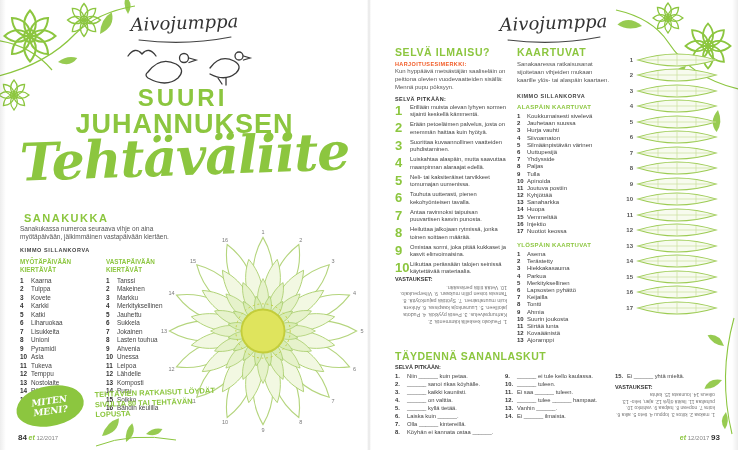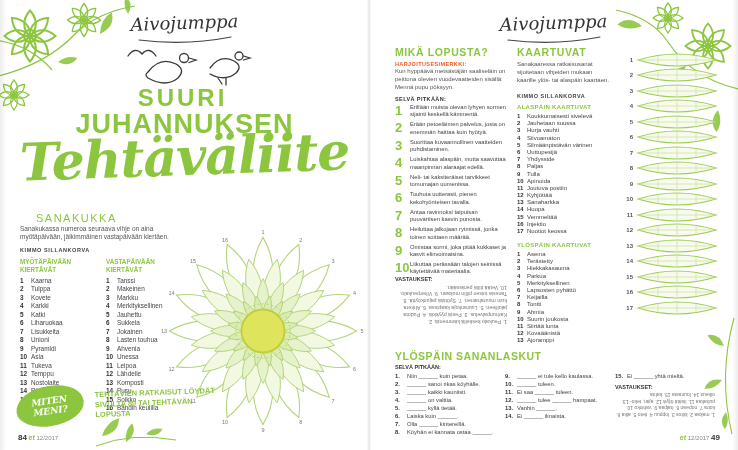--- a/index.html
+++ b/index.html
@@ -27,21 +27,21 @@
   
   .birds{left:118px;top:42px;width:140px;height:44px;}
   .title1{left:0;right:4px;top:84px;text-align:center;font-size:24px;font-weight:bold;
           color:#8cc63f;letter-spacing:3px;}
   .title2{left:0;right:0;top:109px;text-align:center;font-size:27px;font-weight:bold;
           color:#8cc63f;letter-spacing:1px;}
   .title-script{left:0;right:0;top:126px;text-align:center;font-size:52px;font-weight:bold;
           color:#8cc63f;transform:rotate(-2deg);letter-spacing:-1px;}
 
   
-  .sk-head{left:36px;top:212px;font-size:11px;font-weight:normal;color:#8cc63f;letter-spacing:1.5px;}
+  .sk-head{left:24px;top:212px;font-size:11px;font-weight:bold;color:#8cc63f;letter-spacing:1.5px;}
   .sk-intro{left:20px;top:225px;width:160px;font-size:6.5px;line-height:1.3;color:#555;margin:0;}
   .sk-credit{left:20px;top:247px;font-size:5.5px;font-weight:bold;letter-spacing:.6px;color:#444;}
   .col{position:absolute;top:258px;}
   .c1{left:20px;width:84px;}
   .c2{left:106px;width:80px;z-index:2;}
   .col-head{font-size:6.3px;font-weight:bold;color:#8cc63f;line-height:1.25;margin-bottom:3px;white-space:pre-line;}
   .list .li{display:flex;font-size:6.4px;line-height:1.33;}
   .list .n{color:#333;font-weight:bold;flex:0 0 11px;}
   .list .t{color:#444;}
 
@@ -452,21 +452,21 @@
         <use href="#dleaf" transform="translate(44,64) rotate(-180) scale(0.8)"></use>
         <use href="#dleaf" transform="translate(48,96) rotate(-240) scale(0.7)"></use>
       </g>
     </svg>
 
     <div class="abs brand script">Aivojumppa</div>
     <svg class="abs brand-swash" viewBox="0 0 96 12">
       <path d="M2 6 Q48 12 94 3" fill="none" stroke="#444" stroke-width="1.2" stroke-linecap="round"></path>
     </svg>
 
-    <div class="abs mi-head">MIKÄ LOPUSTA?</div>
+    <div class="abs mi-head">SELVÄ ILMAISU?</div>
     <div class="abs mi-ex-label">HARJOITUSESIMERKKI:</div>
     <p class="abs mi-ex">Kun hyppäävä metsästäjän saaliseläin on peittona olevien vuodevaatteiden sisällä: Mennä pupu pöksyyn.</p>
     <div class="abs mi-sub">SELVÄ PITKÄÄN:</div>
     <div class="abs mi-list">
         <div class="li">
           <span class="n">1</span>
           <span class="t">Erillään muista olevan lyhyen sormen sijainti keskellä kämmentä.</span>
         </div>
         <div class="li">
           <span class="n">2</span>
@@ -770,21 +770,21 @@
         <div class="arcrow">
           <span class="arcn">17</span>
           <svg class="lens" viewBox="0 0 84 16">
             <path d="M3 8 Q42 -4 81 8 Q42 20 3 8 Z" fill="#f7fbee" stroke="#9ccb53" stroke-width="1.1"></path>
             <path d="M3 8 H81" stroke="#c9e09b" stroke-width="0.7" fill="none"></path>
             <path d="M23 3.5 V12.5 M42 2 V14 M61 3.5 V12.5" stroke="#c9e09b" stroke-width="0.7" fill="none"></path>
           </svg>
         </div>
       </div>
 
-    <div class="abs ts-head">YLÖSPÄIN SANANLASKUT</div>
+    <div class="abs ts-head">TÄYDENNÄ SANANLASKUT</div>
     <div class="abs ts-sub">SELVÄ PITKÄÄN:</div>
     <div class="ts-col ts-c1">
         <div class="li">
           <span class="n">1.</span>
           <span class="t">Niin ______ kuin petaa.</span>
         </div>
         <div class="li">
           <span class="n">2.</span>
           <span class="t">______ sanoi rikas köyhälle.</span>
         </div>
@@ -846,20 +846,20 @@
             <span class="t">Ei ______ yhtä mieltä.</span>
           </div>
         </div>
       <div class="ts-ans-label">VASTAUKSET:</div>
       <p class="ts-ans">1. makaa 2. kiitos 3. loppuu 4. tieto 5. aika 6. koira 7. nopean 8. halpaa 9. vahinko 10. puhaltaa 11. lisätä öljyä 12. ajan, teko- 13. oikeus 14. lounasta 15. kahta</p>
     </div>
 
     <div class="footer fr">
       <span class="bet">et</span>
       <span>12/2017</span>
-      <span class="pn">49</span>
+      <span class="pn">93</span>
     </div>
   </div>
 
   <div class="fold"></div>
   <div class="edge l"></div>
   <div class="edge r"></div>
 </div>
 
 </body></html>

